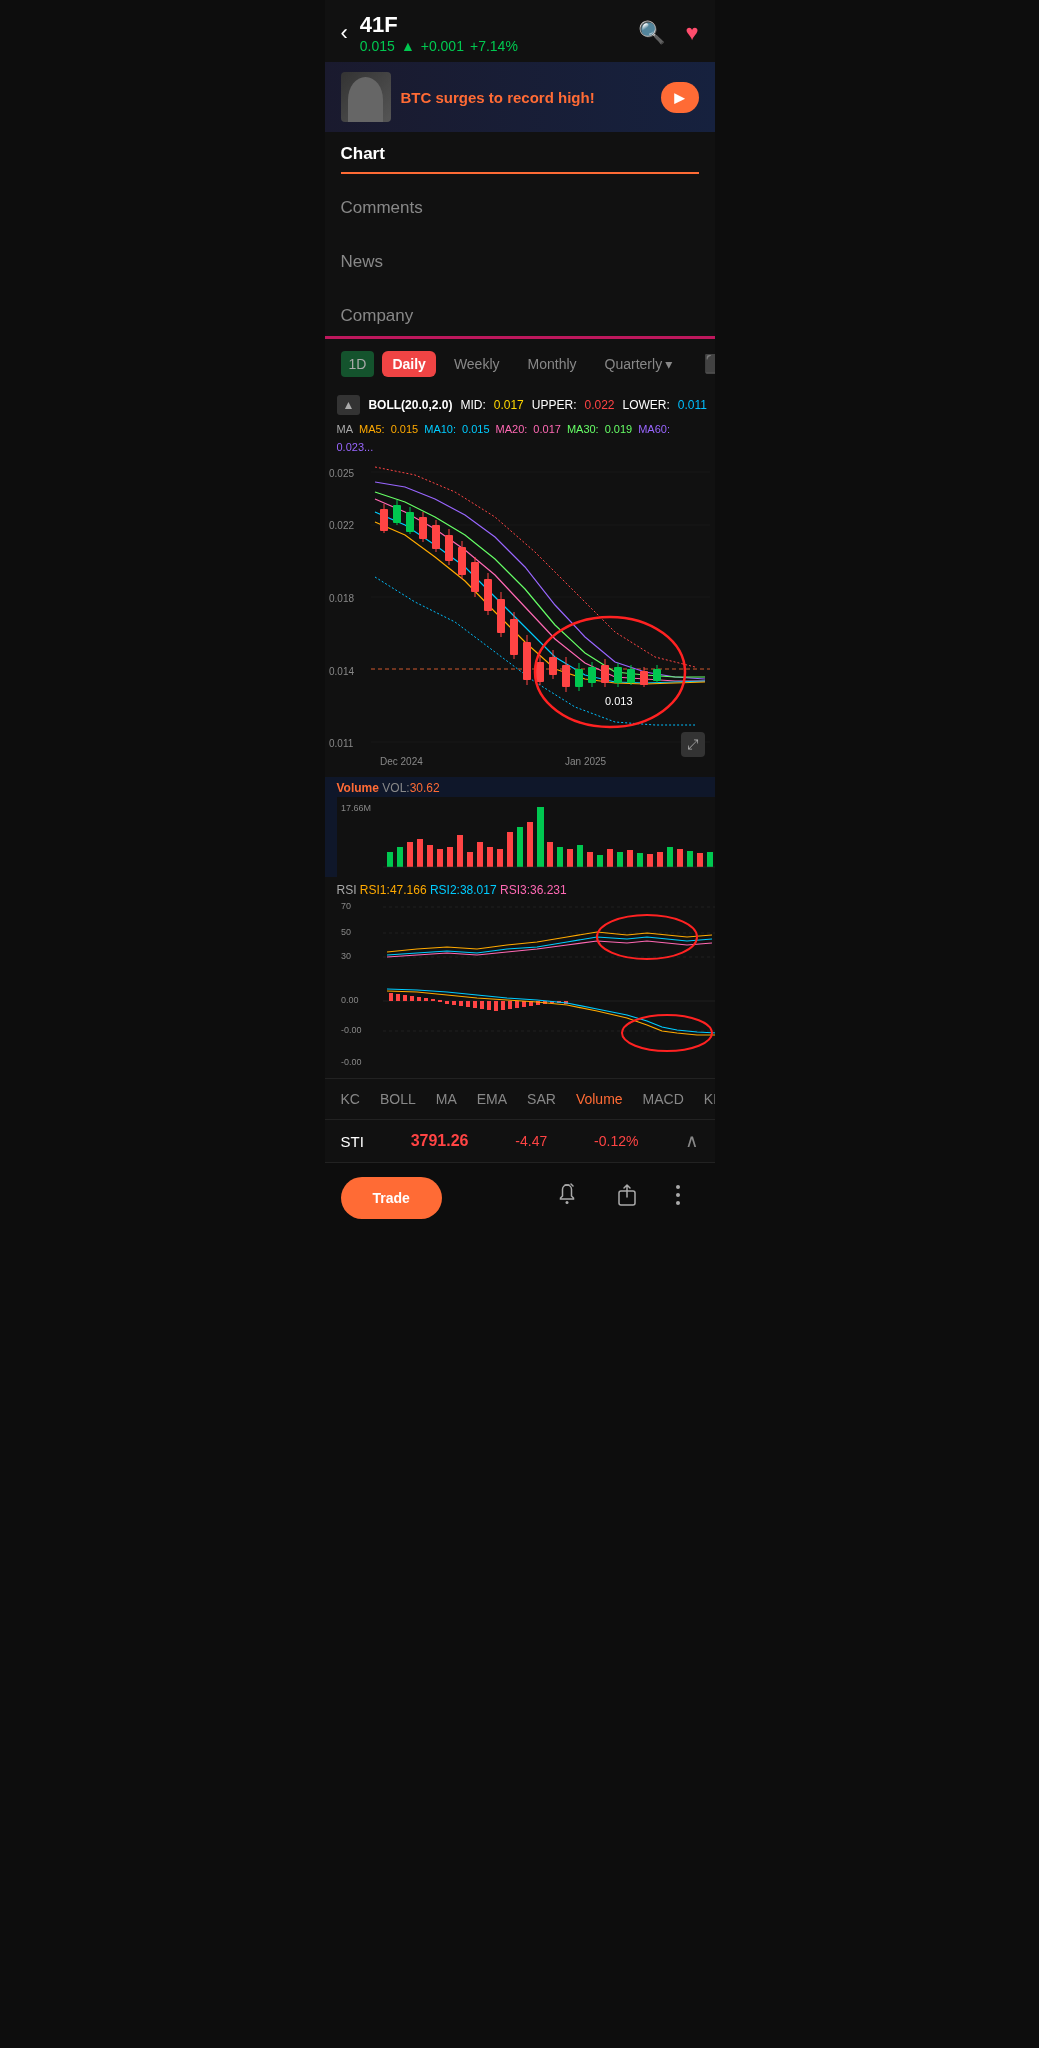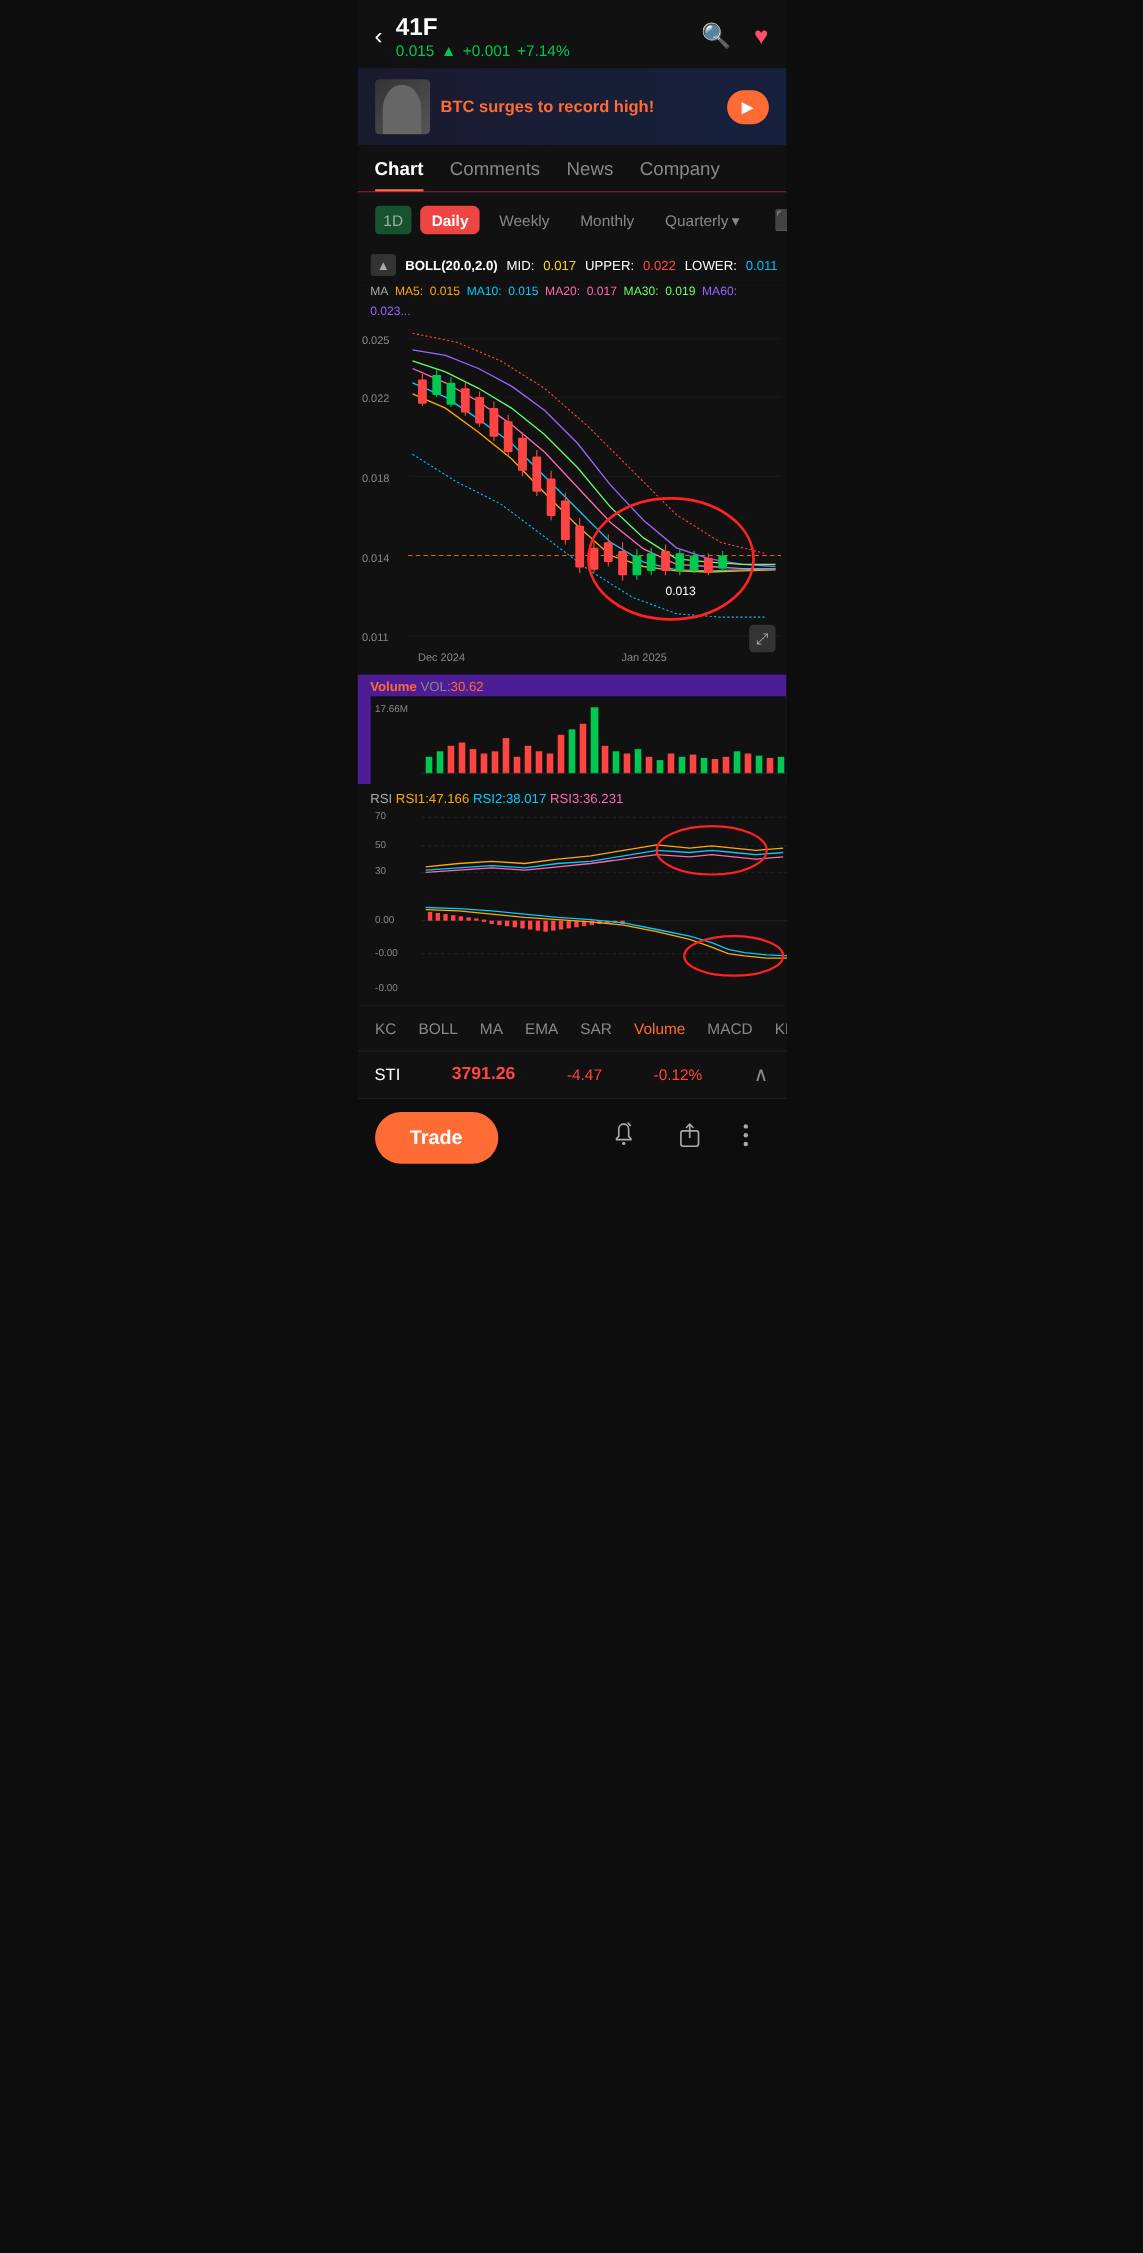--- a/index.html
+++ b/index.html
@@ -69,21 +69,22 @@
       cursor: pointer;
       white-space: nowrap;
     }
 
     
     .tabs {
       display: flex;
       padding: 12px 16px 0;
       gap: 24px;
       background: #111;
-      border-bottom: 1px solid #be185d;
+      border-bottom: 3px solid #be185d;
+      flex-direction: column;
     }
     .tab {
       font-size: 17px;
       color: #888;
       padding-bottom: 10px;
       cursor: pointer;
       position: relative;
     }
     .tab.active {
       color: #fff;
@@ -186,21 +187,21 @@
     
     .chart-area {
       background: #111;
       position: relative;
       padding: 0;
       overflow: hidden;
     }
 
     
     .volume-section {
-      background: #4c1d95;
+      background: #0f172a;
       padding: 4px 12px 0;
     }
     .section-label {
       font-size: 12px;
       color: #aaa;
       margin-bottom: 2px;
     }
     .section-label .vol-orange { color: #ff6b35; font-weight: 600; }
 
     
@@ -268,21 +269,21 @@
       background: #0d0d0d;
       border-top: 1px solid #222;
       gap: 0;
     }
     .trade-btn {
       background: #ff6b35;
       color: #fff;
       border: none;
       padding: 13px 32px;
       border-radius: 28px;
-      font-size: 18px;
+      font-size: 14px;
       font-weight: 700;
       cursor: pointer;
       margin-right: auto;
     }
     .nav-icon-btn {
       background: none;
       border: none;
       color: #aaa;
       font-size: 22px;
       cursor: pointer;

